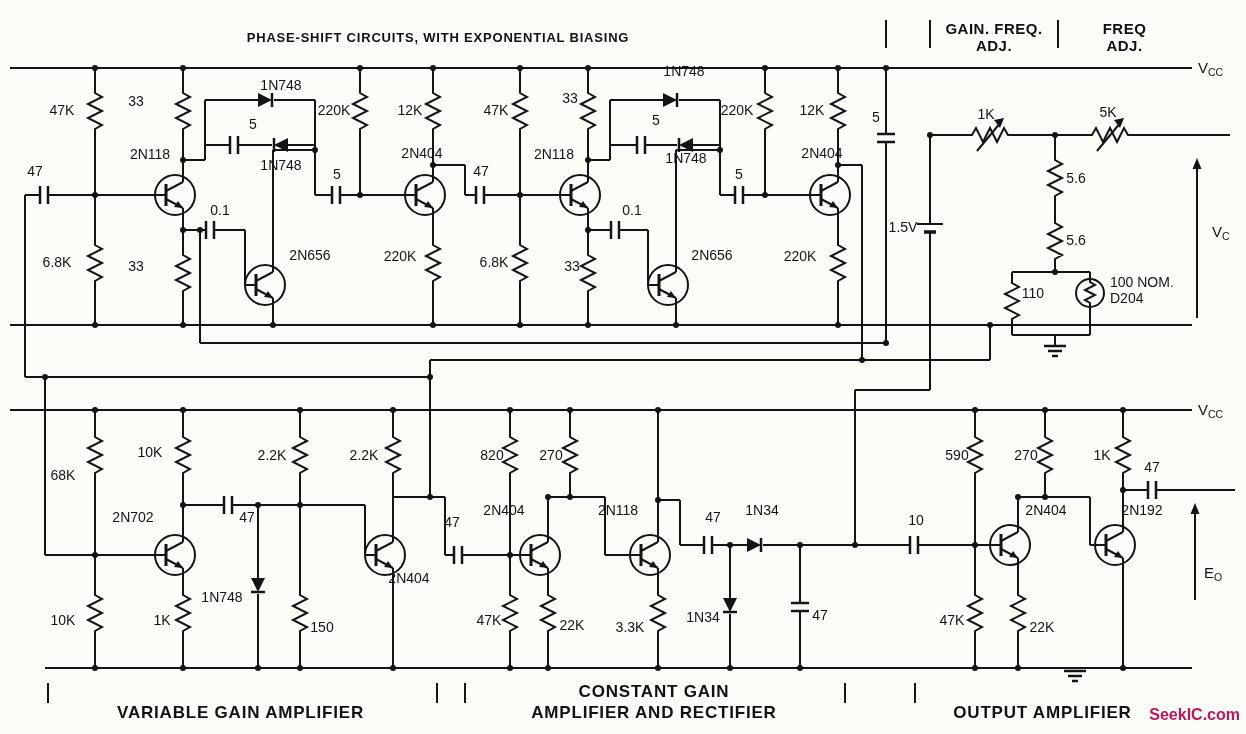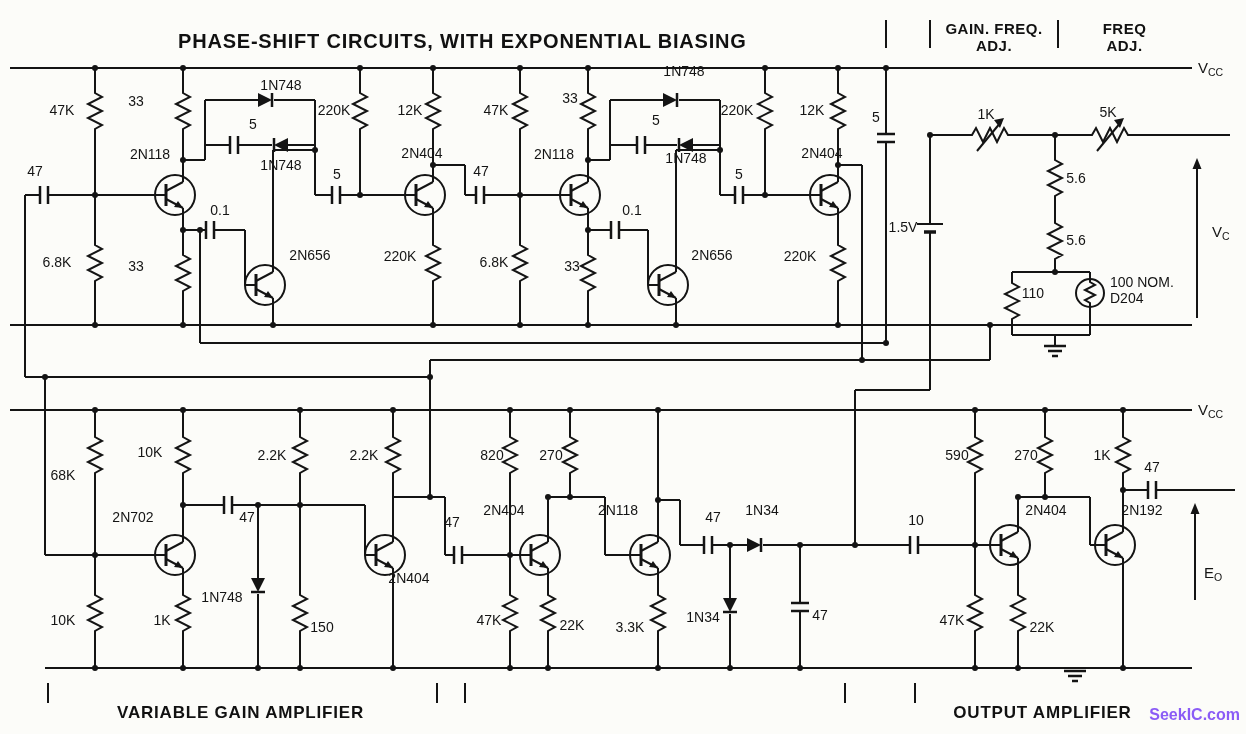--- a/index.html
+++ b/index.html
@@ -1,27 +1,27 @@
 <!DOCTYPE html>
 <html><head>
 <meta charset="utf-8">
 <style>
   html,body{margin:0;padding:0;background:#e8e8e8;}
   .page{position:relative;width:1246px;height:734px;background:#fcfcf9;overflow:hidden;
         font-family:"Liberation Sans",sans-serif;color:#111;}
   .ov{position:absolute;white-space:nowrap;}
-  .title{left:178px;top:30px;width:520px;text-align:center;font-size:20px;font-weight:600;letter-spacing:.8px;}
+  .title{left:178px;top:30px;width:520px;text-align:center;font-size:13px;font-weight:600;letter-spacing:.8px;}
   .hdr{text-align:center;font-size:15px;font-weight:600;line-height:17px;letter-spacing:.5px;}
   .hdr.cent{left:933px;top:20px;width:122px;}
   .hdr.slope{left:1072px;top:20px;width:105px;}
   .sect{font-size:17px;font-weight:600;letter-spacing:.8px;text-align:center;}
   .sect.vga{left:58px;top:703px;width:365px;}
   .sect.cga{left:495px;top:681px;width:318px;line-height:21px;}
   .sect.oa{left:920px;top:703px;width:245px;}
-  .wm{left:1095px;top:706px;width:145px;text-align:right;color:#8b5cf6;font-weight:bold;font-size:16px;}
+  .wm{left:1095px;top:706px;width:145px;text-align:right;color:#be185d;font-weight:bold;font-size:16px;}
   #schematic-svg{position:absolute;left:0;top:0;}
   #schematic-svg text{font-family:"Liberation Sans",sans-serif;font-weight:500;}
 </style>
 </head>
 <body>
 
 <div class="page">
   <svg id="schematic-svg" width="1246" height="734" viewBox="0 0 1246 734">
       <line x1="10" y1="68" x2="1192" y2="68" stroke="#141414" stroke-width="2"></line>
       <line x1="10" y1="325" x2="1192" y2="325" stroke="#141414" stroke-width="2"></line>
@@ -639,17 +639,21 @@
     <div>ADJ.</div>
   </div>
 
   <div class="ov hdr slope">
     <div>FREQ</div>
     <div>ADJ.</div>
   </div>
 
   <div class="ov sect vga">VARIABLE GAIN AMPLIFIER</div>
 
+  <div class="ov sect cga">
+    <div>CONSTANT GAIN</div>
+    <div>AMPLIFIER AND RECTIFIER</div>
+  </div>
 
   <div class="ov sect oa">OUTPUT AMPLIFIER</div>
 
   <div class="ov wm">SeekIC.com</div>
 </div>
 
 </body></html>

